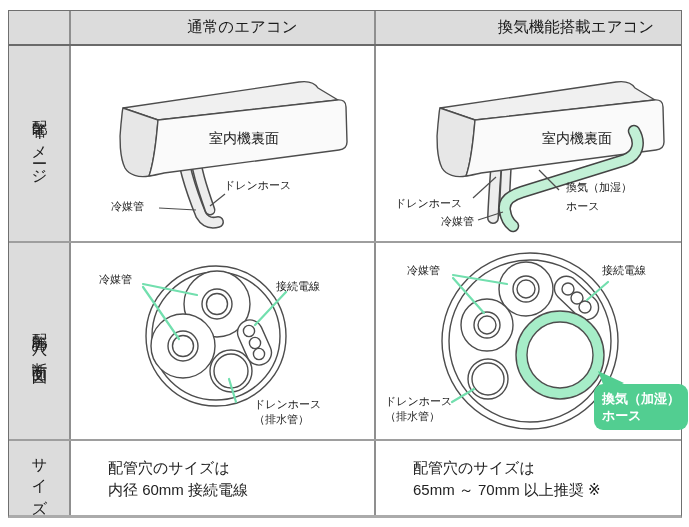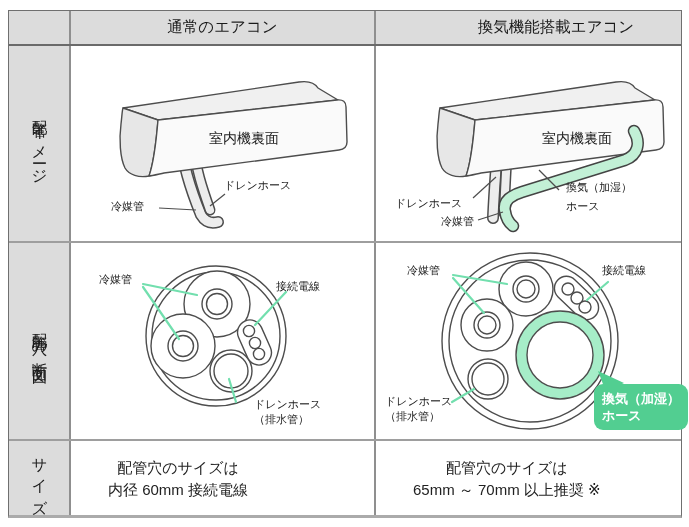--- a/index.html
+++ b/index.html
@@ -6,30 +6,30 @@
   .canvas{position:relative;width:689px;height:527px;background:#ffffff;overflow:hidden;
           font-family:"Liberation Sans","DejaVu Sans",sans-serif;color:#222;}
   .table{position:absolute;left:8px;top:10px;width:674px;height:508px;box-sizing:border-box;
          border:1.5px solid #6f6f6f;border-bottom:3px solid #ababab;background:#fff;}
   .hdr-row-bg{position:absolute;left:0;top:0;width:100%;height:33px;background:#dcdcdc;}
   .hdr-col-bg{position:absolute;left:0;top:0;width:60px;height:100%;background:#dcdcdc;}
   .vline{position:absolute;top:0;bottom:0;width:2px;background:#8f8f8f;z-index:4;}
   .hline{position:absolute;left:0;right:0;height:2px;background:#9e9e9e;z-index:4;}
   .hline-dark{background:#6a6a6a;}
   .colhead{position:absolute;top:0;height:33px;display:flex;align-items:center;justify-content:center;
-           font-size:15.5px;color:#1a1a1a;z-index:6;}
+           font-size:15.5px;color:#1a1a1a;z-index:6;padding-left:20px;}
   .rowhead{position:absolute;left:0;width:60px;display:flex;align-items:center;justify-content:center;
            writing-mode:vertical-rl;text-orientation:mixed;font-size:15.5px;letter-spacing:3px;
            color:#1a1a1a;z-index:6;}
   .cell{position:absolute;z-index:5;border-radius:19px;}
   .cell svg{position:absolute;left:0;top:0;}
   .lbl{position:absolute;font-size:11px;line-height:15px;color:#222;white-space:nowrap;z-index:7;}
   .badge{position:absolute;background:#52ce91;color:#ffffff;font-size:13px;font-weight:bold;
          line-height:17px;padding:6px 8px;border-radius:9px;white-space:nowrap;z-index:8;}
-  .size-text{position:absolute;left:39px;top:18px;font-size:15px;line-height:22px;color:#222;text-align:center;}
+  .size-text{position:absolute;left:39px;top:18px;font-size:15px;line-height:22px;color:#222;}
 </style>
 </head>
 <body>
 
 <div class="canvas">
   <div class="table">
 
     <div class="hdr-row-bg"></div>
     <div class="hdr-col-bg"></div>
 

